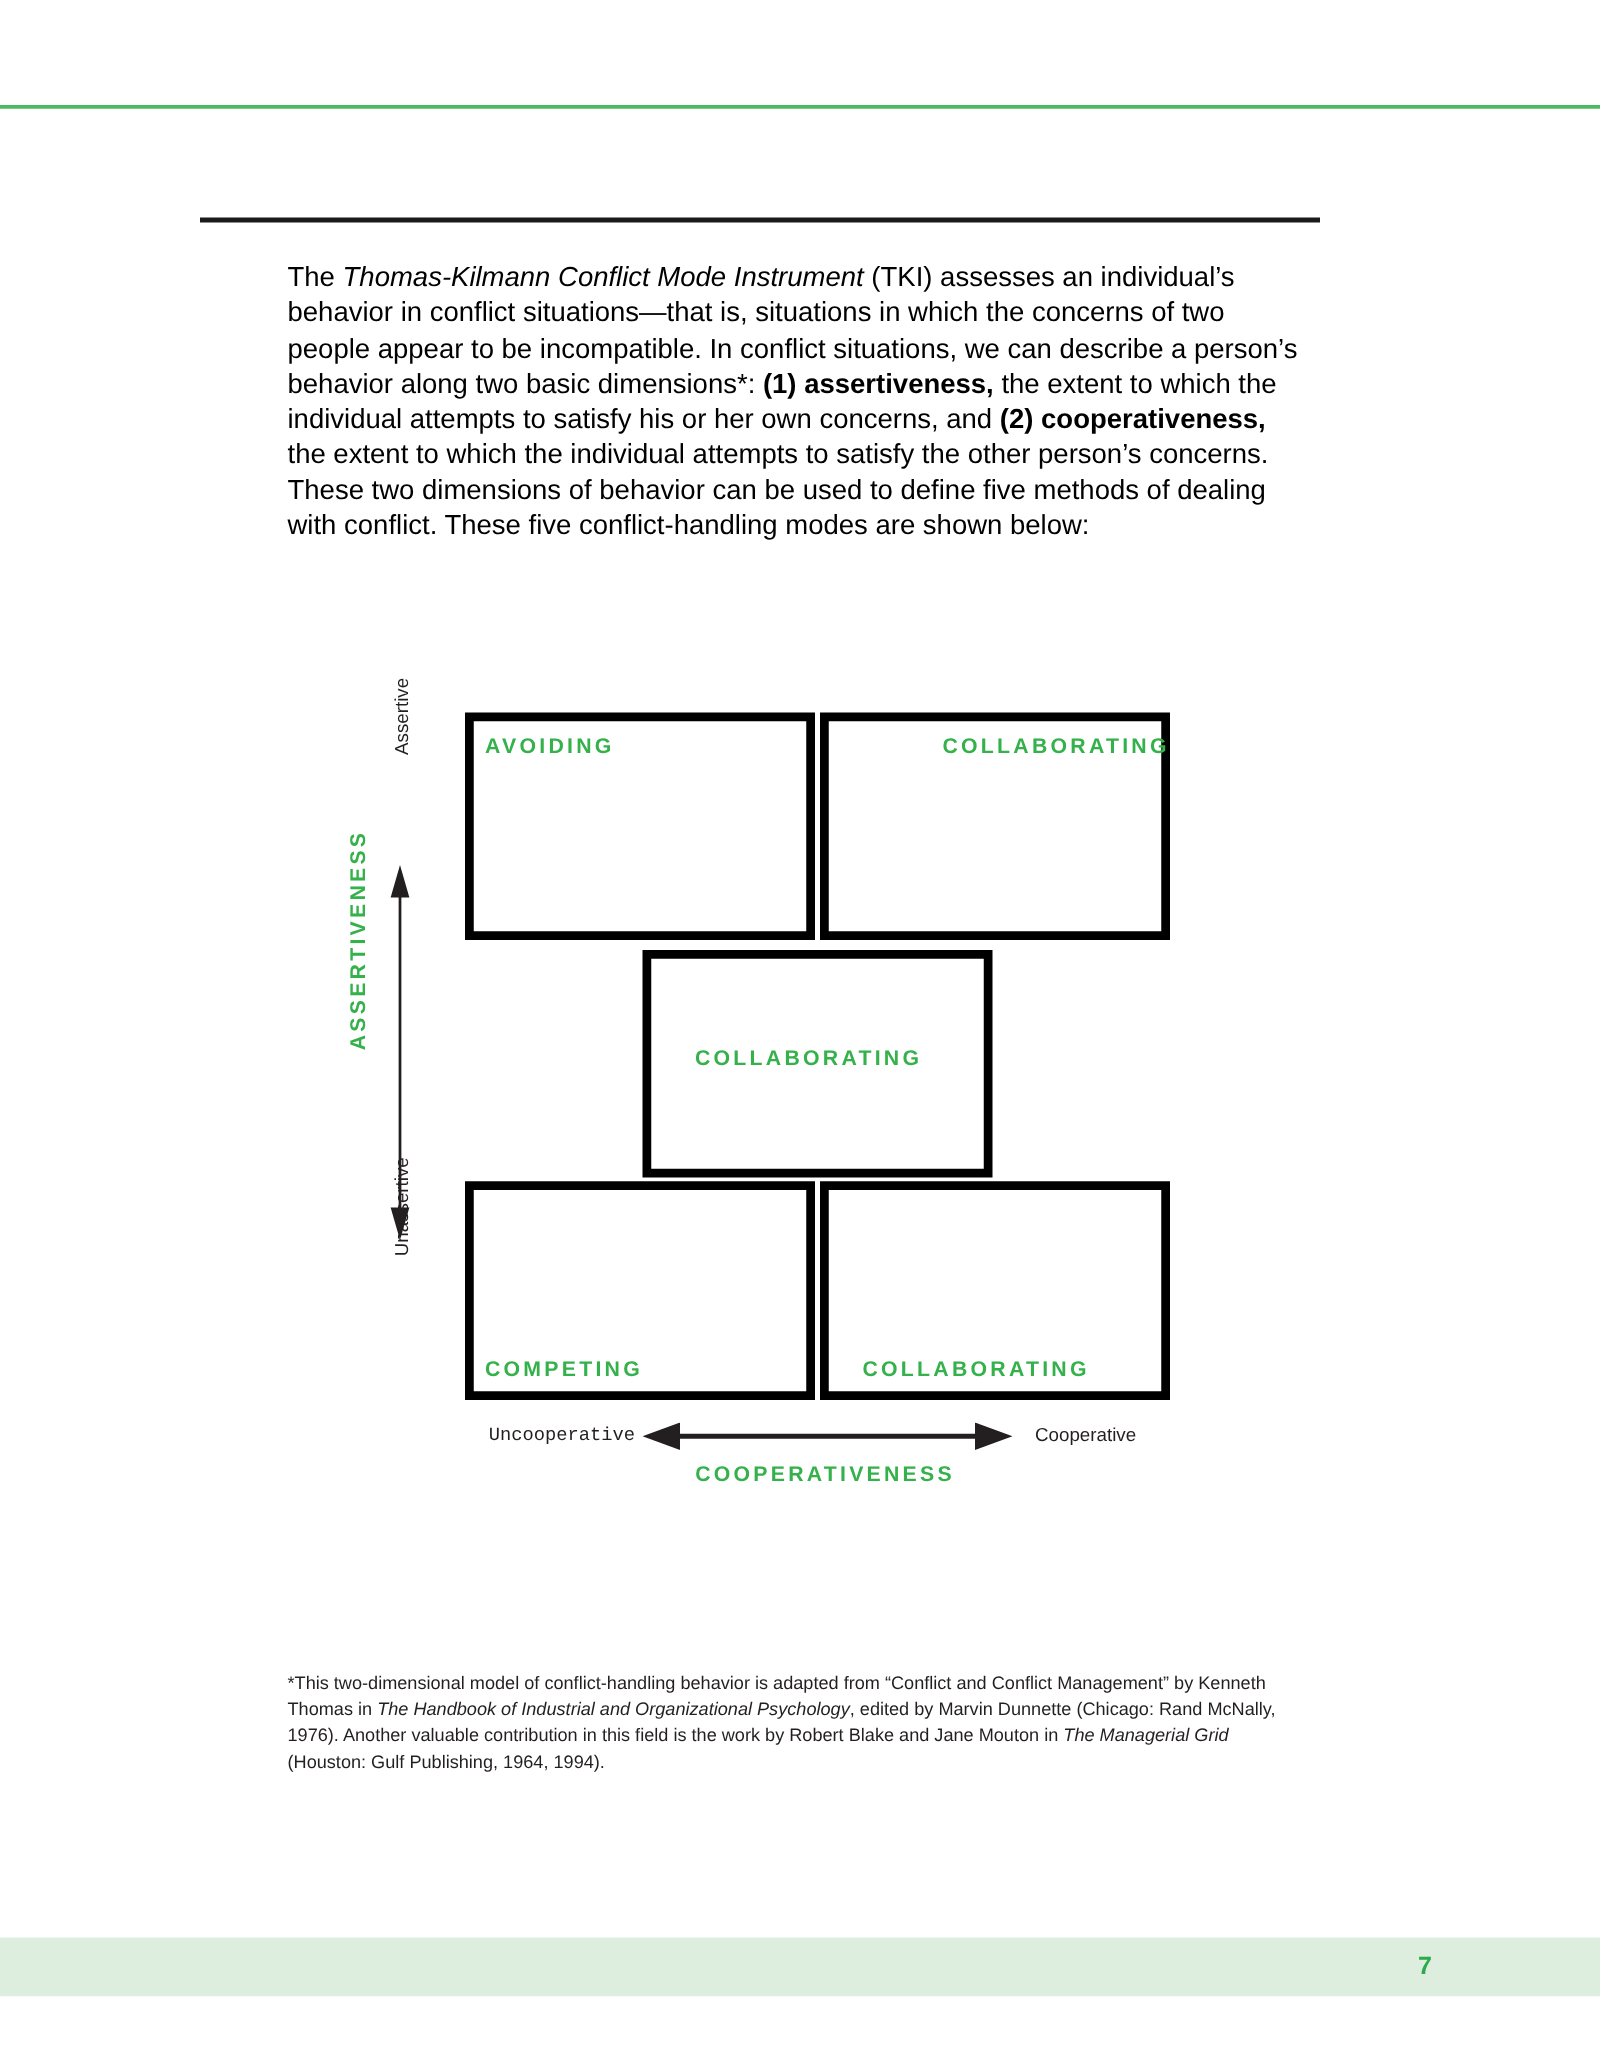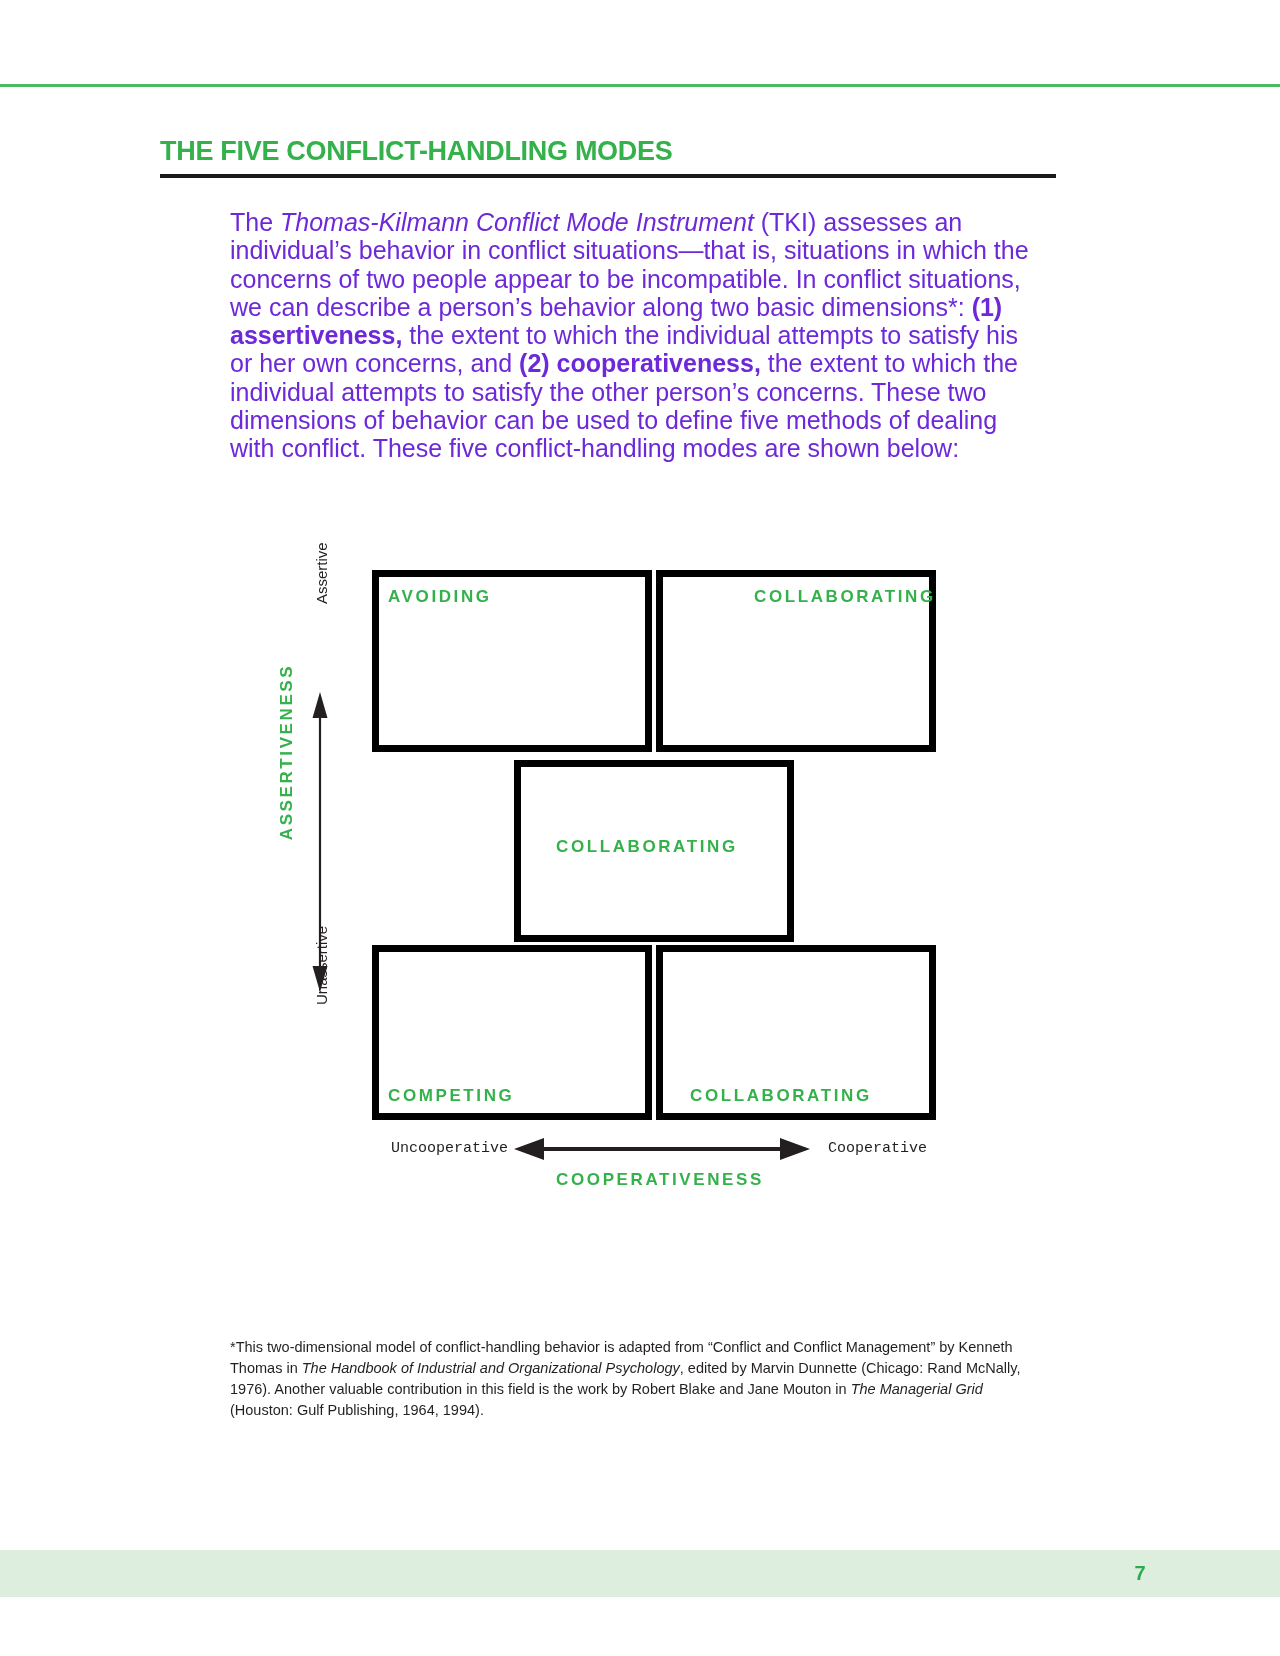--- a/index.html
+++ b/index.html
@@ -49,23 +49,23 @@
     height: 4px;
     background: #1a1a1a;
   }
 
   
   .body-copy {
     position: absolute;
     left: 230px;
     top: 208px;
     width: 812px;
-    font-size: 25px;
+    font-size: 22px;
     line-height: 28.3px;
-    color: #6d28d9;
+    color: #000000;
     font-family: "Liberation Sans", sans-serif;
   }
   .body-copy i { font-style: italic; }
   .body-copy b { font-weight: bold; }
 
   
   .diagram {
     position: absolute;
     left: 0;
     top: 0;
@@ -159,21 +159,21 @@
     color: #231f20;
     font-family: Liberation Mono, monospace;
     white-space: nowrap;
   }
   .h-axis-right-label {
     position: absolute;
     left: 828px;
     top: 1140px;
     font-size: 15px;
     color: #231f20;
-    font-family: Liberation Mono, monospace;
+    font-family: Liberation Sans, sans-serif;
     white-space: nowrap;
   }
   .h-arrow {
     position: absolute;
     left: 514px;
     top: 1138px;
     width: 296px;
     height: 22px;
   }
   .h-axis-title {
@@ -224,21 +224,20 @@
     font-family: "Liberation Sans", sans-serif;
   }
 </style>
 </head>
 <body>
 
 <div class="page">
 
   <div class="top-rule"></div>
 
-  <div class="page-title">THE FIVE CONFLICT-HANDLING MODES</div>
   <div class="title-rule"></div>
 
   <div class="body-copy">The <i>Thomas-Kilmann Conflict Mode Instrument</i> (TKI) assesses an individual’s behavior in conflict situations—that is, situations in which the concerns of two people appear to be incompatible. In conflict situations, we can describe a person’s behavior along two basic dimensions*: <b>(1) assertiveness,</b> the extent to which the individual attempts to satisfy his or her own concerns, and <b>(2) cooperativeness,</b> the extent to which the individual attempts to satisfy the other person’s concerns. These two dimensions of behavior can be used to define five methods of dealing with conflict. These five conflict-handling modes are shown below:</div>
 
   <div class="diagram">
 
     <div class="v-axis-title">ASSERTIVENESS</div>
     <div class="v-axis-top-label">Assertive</div>
     <div class="v-axis-bottom-label">Unassertive</div>
 

